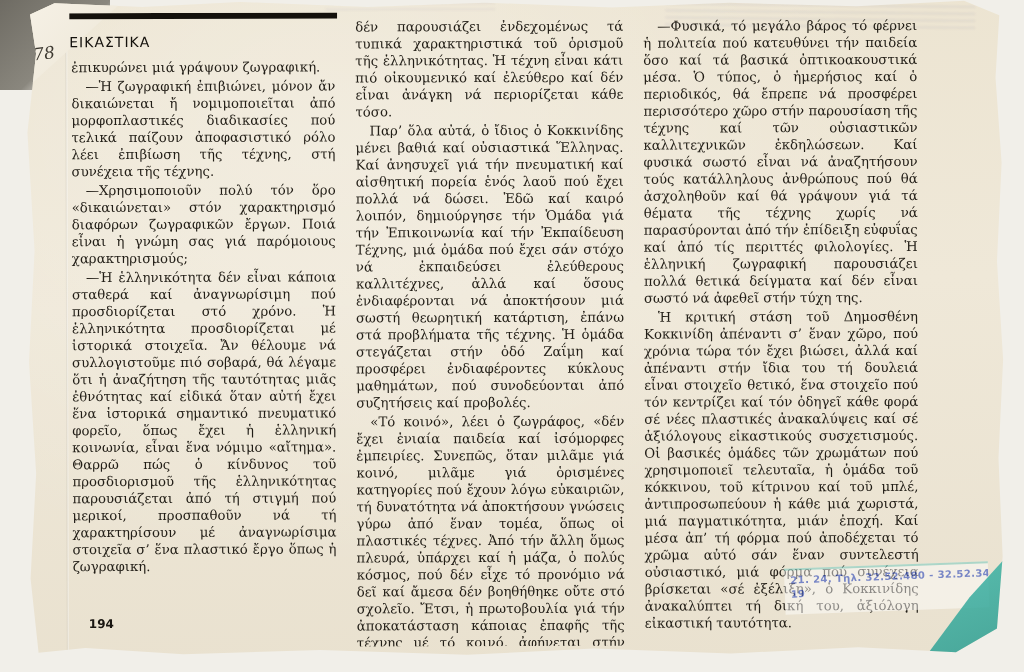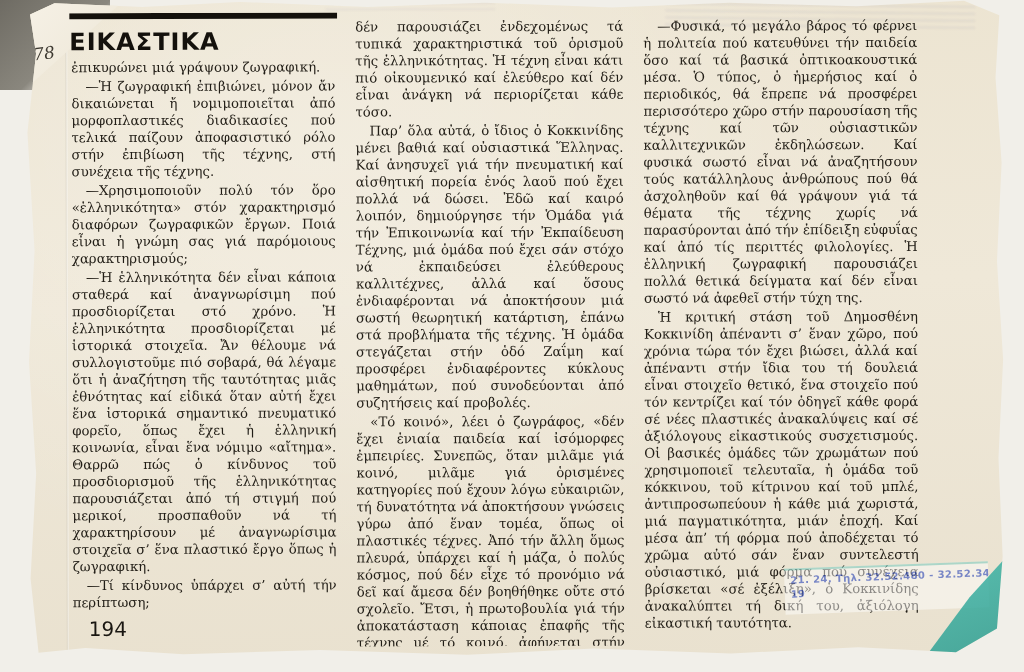--- a/index.html
+++ b/index.html
@@ -32,35 +32,35 @@
     position:absolute;top:0;left:40px;width:2px;height:100%;
     background:linear-gradient(90deg,rgba(0,0,0,0.07),rgba(255,255,255,0.5));
   }
   .margin-num{
     position:absolute;left:8px;top:42px;
     font-style:italic;font-size:17px;color:#3d3931;
     transform:rotate(-7deg);
   }
   .footer-num{
     position:absolute;left:62px;top:616px;
-    font-weight:normal;font-size:20px;color:#191611;
+    font-weight:bold;font-size:12px;color:#191611;
     font-family:"DejaVu Sans",sans-serif;
   }
   .col{
     position:absolute;top:12px;height:630px;overflow:hidden;
     font-size:13.3px;line-height:17px;color:#211d16;
     text-align:justify;
   }
   .col1{left:44px;width:268px;}
   .col2{left:328px;width:272px;top:16px;}
   .col3{left:616px;width:278px;top:16px;}
   .rule{height:6px;background:#14110c;margin-bottom:5px;}
   h1.title{
-    margin:15px 0 8px 0;font-size:24px;letter-spacing:1px;color:#14110c;
-    font-family:"DejaVu Sans",sans-serif;font-weight:bold;
+    margin:15px 0 8px 0;font-size:14px;letter-spacing:1px;color:#14110c;
+    font-family:"DejaVu Sans",sans-serif;font-weight:normal;
   }
   .col p{margin:2px;text-indent:14px;}
   .col p.noindent{text-indent:0;}
   
   .smudge{
     position:absolute;opacity:0.5;filter:blur(1.2px);pointer-events:none;
   }
   .smudge-a{
     left:640px;top:2px;width:310px;height:26px;transform:rotate(0.8deg);
     background:repeating-linear-gradient(0deg,rgba(96,88,148,0.16) 0 2px,rgba(0,0,0,0) 2px 7px);
@@ -105,24 +105,23 @@
 
   <div class="smudge smudge-a"></div>
   <div class="smudge smudge-b"></div>
 
   <div class="margin-num">78</div>
 
   <div class="col col1">
     <div class="rule"></div>
     <h1 class="title">ΕΙΚΑΣΤΙΚΑ</h1>
     <p class="noindent">ἐπικυρώνει μιά γράψουν ζωγραφική.</p>
-    <p>—Ἡ ζωγραφική ἐπιβιώνει, μόνον ἄν δικαιώνεται ἤ νομιμοποιεῖται ἀπό μορφοπλαστικές διαδικασίες πού τελικά παίζουν ἀποφασιστικό ρόλο στήν ἐπιβίωση τῆς τέχνης, στή συνέχεια τῆς τέχνης.</p>
-    <p>—Χρησιμοποιοῦν πολύ τόν ὅρο «ἑλληνικότητα» στόν χαρακτηρισμό διαφόρων ζωγραφικῶν ἔργων. Ποιά εἶναι ἡ γνώμη σας γιά παρόμοιους χαρακτηρισμούς;</p>
+    <p>—Ἡ ζωγραφική ἐπιβιώνει, μόνον ἄν δικαιώνεται ἤ νομιμοποιεῖται ἀπό μορφοπλαστικές διαδικασίες πού τελικά παίζουν ἀποφασιστικό ρόλο λέει ἐπιβίωση τῆς τέχνης, στή συνέχεια τῆς τέχνης.</p>
+    <p>—Χρησιμοποιοῦν πολύ τόν ὅρο «δικαιώνεται» στόν χαρακτηρισμό διαφόρων ζωγραφικῶν ἔργων. Ποιά εἶναι ἡ γνώμη σας γιά παρόμοιους χαρακτηρισμούς;</p>
     <p>—Ἡ ἑλληνικότητα δέν εἶναι κάποια σταθερά καί ἀναγνωρίσιμη πού προσδιορίζεται στό χρόνο. Ἡ ἑλληνικότητα προσδιορίζεται μέ ἱστορικά στοιχεῖα. Ἄν θέλουμε νά συλλογιστοῦμε πιό σοβαρά, θά λέγαμε ὅτι ἡ ἀναζήτηση τῆς ταυτότητας μιᾶς ἐθνότητας καί εἰδικά ὅταν αὐτή ἔχει ἕνα ἱστορικά σημαντικό πνευματικό φορεῖο, ὅπως ἔχει ἡ ἑλληνική κοινωνία, εἶναι ἕνα νόμιμο «αἴτημα». Θαρρῶ πώς ὁ κίνδυνος τοῦ προσδιορισμοῦ τῆς ἑλληνικότητας παρουσιάζεται ἀπό τή στιγμή πού μερικοί, προσπαθοῦν νά τή χαρακτηρίσουν μέ ἀναγνωρίσιμα στοιχεῖα σ’ ἕνα πλαστικό ἔργο ὅπως ἡ ζωγραφική.</p>
-    <p>—Τί κίνδυνος ὑπάρχει σ’ αὐτή τήν περίπτωση;</p>
 
   </div>
 
   <div class="col col2">
     <p class="noindent">δέν παρουσιάζει ἐνδεχομένως τά τυπικά χαρακτηριστικά τοῦ ὁρισμοῦ τῆς ἑλληνικότητας. Ἡ τέχνη εἶναι κάτι πιό οἰκουμενικό καί ἐλεύθερο καί δέν εἶναι ἀνάγκη νά περιορίζεται κάθε τόσο.</p>
     <p>Παρ’ ὅλα αὐτά, ὁ ἴδιος ὁ Κοκκινίδης μένει βαθιά καί οὐσιαστικά Ἕλληνας. Καί ἀνησυχεῖ γιά τήν πνευματική καί αἰσθητική πορεία ἑνός λαοῦ πού ἔχει πολλά νά δώσει. Ἐδῶ καί καιρό λοιπόν, δημιούργησε τήν Ὁμάδα γιά τήν Ἐπικοινωνία καί τήν Ἐκπαίδευση Τέχνης, μιά ὁμάδα πού ἔχει σάν στόχο νά ἐκπαιδεύσει ἐλεύθερους καλλιτέχνες, ἀλλά καί ὅσους ἐνδιαφέρονται νά ἀποκτήσουν μιά σωστή θεωρητική κατάρτιση, ἐπάνω στά προβλήματα τῆς τέχνης. Ἡ ὁμάδα στεγάζεται στήν ὁδό Ζαΐμη καί προσφέρει ἐνδιαφέροντες κύκλους μαθημάτων, πού συνοδεύονται ἀπό συζητήσεις καί προβολές.</p>
     <p>«Τό κοινό», λέει ὁ ζωγράφος, «δέν ἔχει ἑνιαία παιδεία καί ἰσόμορφες ἐμπειρίες. Συνεπῶς, ὅταν μιλᾶμε γιά κοινό, μιλᾶμε γιά ὁρισμένες κατηγορίες πού ἔχουν λόγω εὐκαιριῶν, τή δυνατότητα νά ἀποκτήσουν γνώσεις γύρω ἀπό ἕναν τομέα, ὅπως οἱ πλαστικές τέχνες. Ἀπό τήν ἄλλη ὅμως πλευρά, ὑπάρχει καί ἡ μάζα, ὁ πολύς κόσμος, πού δέν εἶχε τό προνόμιο νά δεῖ καί ἄμεσα δέν βοηθήθηκε οὔτε στό σχολεῖο. Ἔτσι, ἡ πρωτοβουλία γιά τήν ἀποκατάσταση κάποιας ἐπαφῆς τῆς τέχνης μέ τό κοινό, ἀφήνεται στήν ἰδιωτική πρωτοβουλία καί κυρίως σέ μιά μικρή μερίδα ἀτόμων.</p>
   </div>
 
   <div class="col col3">

